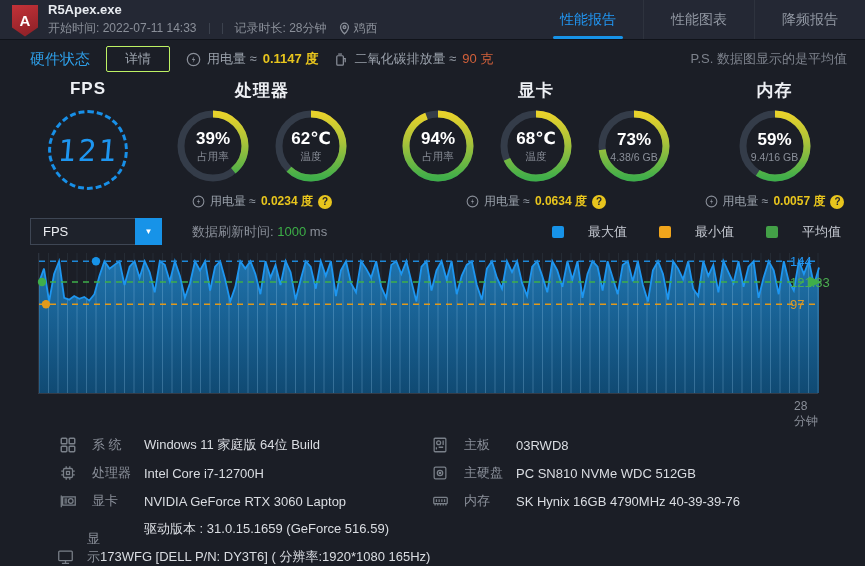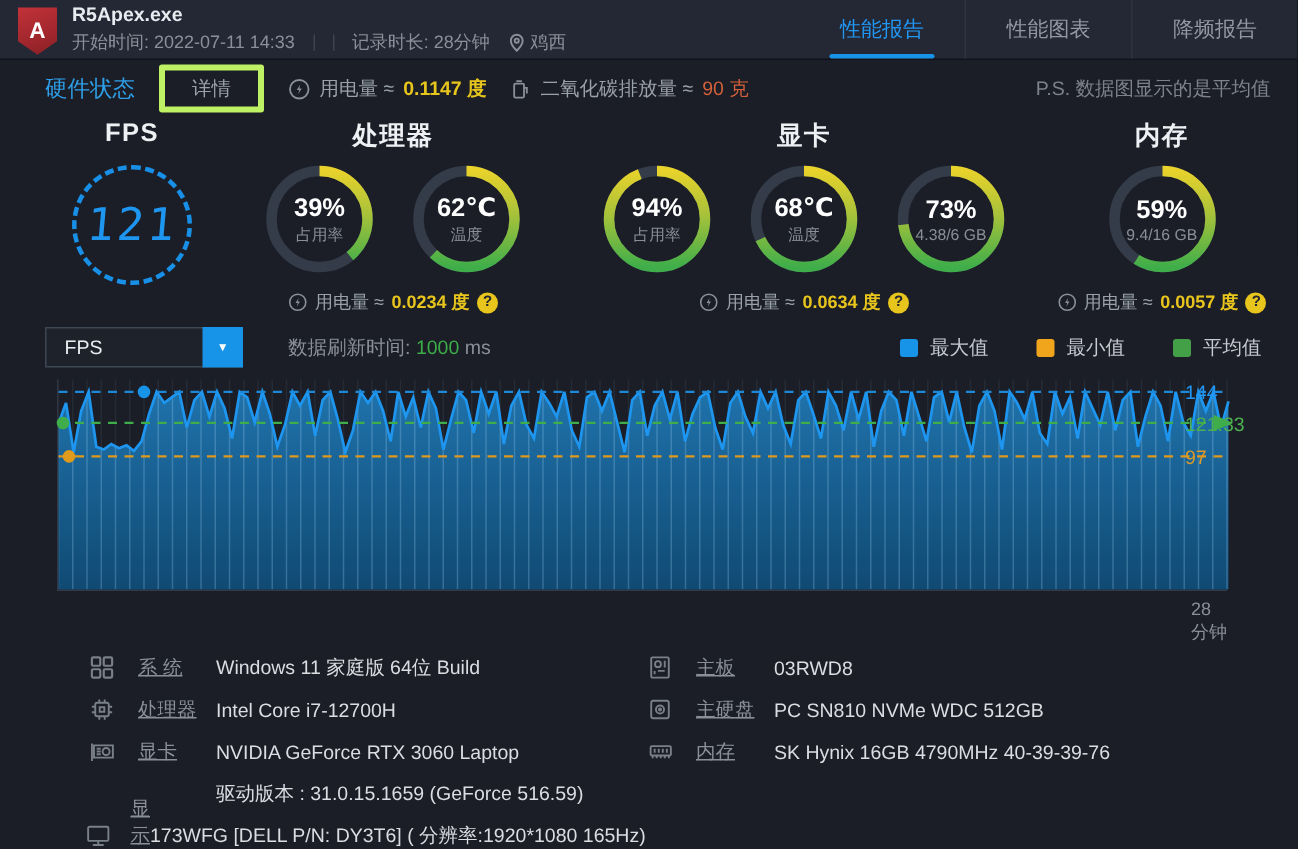--- a/index.html
+++ b/index.html
@@ -26,21 +26,21 @@
   .tabs { display:flex; align-items:stretch; }
   .tab { position:relative; display:flex; align-items:center; padding:0 27px;
     font-size:14px; color:#9298a3; cursor:pointer; }
   .tab + .tab { border-left:1px solid #2e333e; }
   .tab.active { color:#2196f3; }
   .tab.active::after { content:""; position:absolute; left:20px; right:20px; bottom:0;
     height:3px; background:#1793e8; border-radius:2px; }
   
   .statusbar { height:36px; display:flex; align-items:center; padding:2px 0 0 30px; gap:16px; }
   .hw { color:#2e9fe8; font-size:15px; }
-  .details-btn { background:transparent; border:4px solid #bef264; color:#9aa1ab;
+  .details-btn { background:transparent; border:1px solid #bef264; color:#9aa1ab;
     font-size:13px; padding:3px 18px; border-radius:2px; cursor:pointer;
     font-family:inherit; }
   .inline-item { display:flex; align-items:center; gap:6px; color:#9aa1ab; font-size:13px; }
   .val-yellow { color:#e8c51d; font-weight:bold;text-align:right; }
   .val-orange { color:#d2603a; }
   .note { margin-left:auto; margin-right:18px; color:#7d828c; font-size:13px; }
   .icn { color:#8a8f99; display:flex; }
   
   .gauges { display:flex; padding:2px 10px 0 30px; height:130px; }
   .gsec { display:flex; flex-direction:column; align-items:center; }
@@ -69,38 +69,38 @@
   
   .chart-controls { display:flex; align-items:center; padding:12px 24px 6px 30px; }
   .metric-select { width:132px; height:27px; background:#1e222b; border:1px solid #3e4654;
     display:flex; align-items:center; justify-content:space-between; cursor:pointer; }
   .metric-select .sel-text { padding-left:12px; font-size:13px; color:#eceef2; }
   .sel-btn { width:27px; height:27px; margin:-1px; background:#1793e8; color:#fff;
     display:flex; align-items:center; justify-content:center; font-size:8px; }
   .refresh { margin-left:30px; font-size:13px; color:#8a8f99; }
   .val-green { color:#3cae47; }
   .legend { margin-left:auto; display:flex; gap:32px; align-items:center; }
-  .legend-item { display:flex; align-items:center; gap:8px; font-size:13px; color:#c6cad2; }
+  .legend-item { display:flex; align-items:center; gap:24px; font-size:13px; color:#c6cad2; }
   .sw { width:12px; height:12px; border-radius:2px; }
   
   .chart-wrap { position:relative; margin:2px 0 0 38px; width:780px; height:162px; }
   #chart-svg { display:block; overflow:visible;
     border-left:1px solid #343b47; border-bottom:1px solid #343b47; }
   .ylabel { position:absolute; left:752px; font-size:13px; white-space:nowrap; }
   .ylabel.max { top:1px;  color:#2196f3; }
   .ylabel.avg { top:22px; color:#4caf50; }
   .ylabel.min { top:44px; color:#dc9a28; }
   .xlabel { position:absolute; left:756px; top:146px; color:#8a8f99; font-size:12px; }
   
   .sysinfo { display:flex; padding:16px 0 0 56px; }
   .si-col { display:flex; flex-direction:column; }
   .si-col.left { width:372px; }
   .si-row { display:flex; align-items:center; height:28px; }
   .si-icon { width:24px; display:flex; justify-content:center; margin-right:12px; color:#7a8089; }
-  .si-label { width:52px; font-size:13px; color:#8a8f99;text-decoration:underline; }
+  .si-label { width:52px; font-size:13px; color:#8a8f99; }
   .si-value { font-size:13px; color:#dadde2; white-space:nowrap; }
   .si-row.sub { padding-left:88px; }
 </style>
 </head>
 <body>
 
 <svg width="0" height="0" style="position:absolute">
   <defs>
     <linearGradient id="gy" x1="0%" y1="0%" x2="100%" y2="0%">
       <stop offset="0%" stop-color="#3fae4a"></stop>

